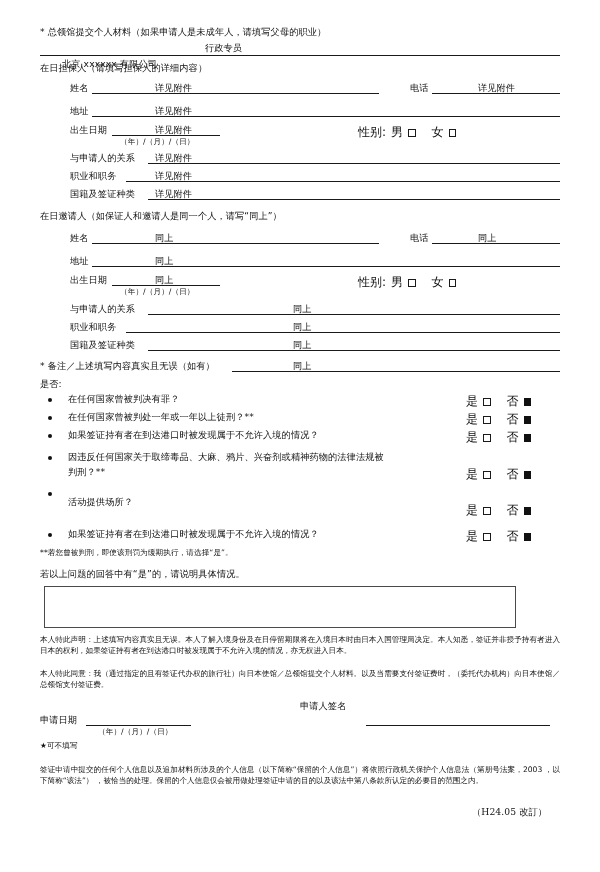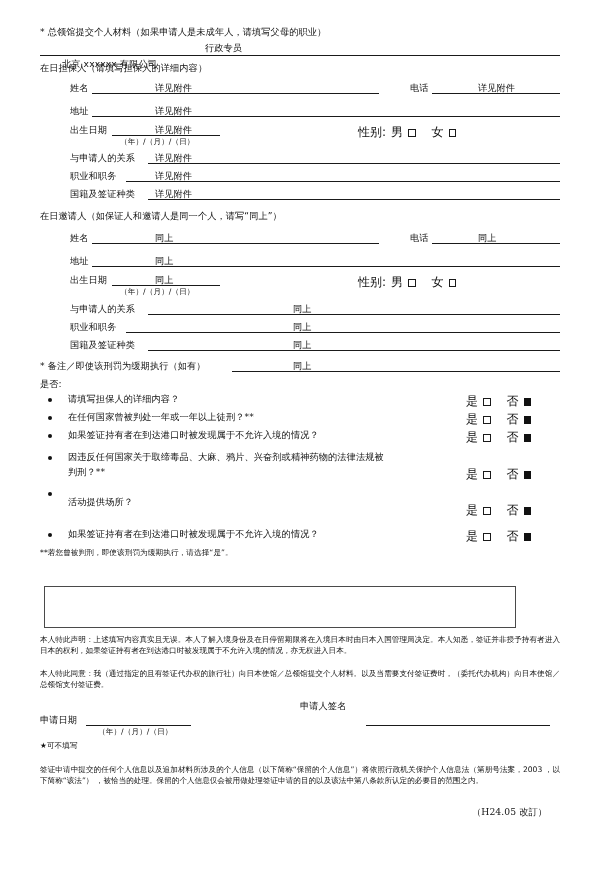--- a/index.html
+++ b/index.html
@@ -159,28 +159,28 @@
   <div class="rule" style="left:148px; top:314px; width:412px;"></div>
 
   <div class="ln" style="left:70px; top:321px;">职业和职务</div>
   <div class="ln" style="left:293px; top:321px;">同上</div>
   <div class="rule" style="left:126px; top:332px; width:434px;"></div>
 
   <div class="ln" style="left:70px; top:339px;">国籍及签证种类</div>
   <div class="ln" style="left:293px; top:339px;">同上</div>
   <div class="rule" style="left:148px; top:350px; width:412px;"></div>
 
-  <div class="ln" style="left:40px; top:360px;">* 备注／即使该刑罚为缓期执行（如有）</div>
+  <div class="ln" style="left:40px; top:360px;">* 备注／上述填写内容真实且无误（如有）</div>
   <div class="ln" style="left:293px; top:360px;">同上</div>
   <div class="rule" style="left:232px; top:371px; width:328px;"></div>
 
   <div class="ln" style="left:40px; top:378px;">是否:</div>
 
   <div class="bullet" style="left:48px; top:398px;"></div>
-  <div class="ln" style="left:68px; top:393px;">请填写担保人的详细内容？</div>
+  <div class="ln" style="left:68px; top:393px;">在任何国家曾被判决有罪？</div>
   <div class="yn" style="left:466px; top:393px;">
     <span>是</span><span class="gap"></span><span class="cb"></span><span class="gap2"></span><span>否</span><span class="gap"></span><span class="cb checked"></span>
   </div>
 
   <div class="bullet" style="left:48px; top:416px;"></div>
   <div class="ln" style="left:68px; top:411px;">在任何国家曾被判处一年或一年以上徒刑？**</div>
   <div class="yn" style="left:466px; top:411px;">
     <span>是</span><span class="gap"></span><span class="cb"></span><span class="gap2"></span><span>否</span><span class="gap"></span><span class="cb checked"></span>
   </div>
 
@@ -204,20 +204,21 @@
   </div>
 
   <div class="bullet" style="left:48px; top:533px;"></div>
   <div class="ln" style="left:68px; top:528px;">如果签证持有者在到达港口时被发现属于不允许入境的情况？</div>
   <div class="yn" style="left:466px; top:528px;">
     <span>是</span><span class="gap"></span><span class="cb"></span><span class="gap2"></span><span>否</span><span class="gap"></span><span class="cb checked"></span>
   </div>
 
   <div class="ln small" style="left:40px; top:548px;">**若您曾被判刑，即使该刑罚为缓期执行，请选择“是”。</div>
 
+  <div class="ln" style="left:40px; top:568px;">若以上问题的回答中有“是”的，请说明具体情况。</div>
 
   <div class="answerbox" style="left:44px; top:586px; width:472px; height:42px;">
     <div class="ln" style="left:6px; top:4px; position:relative; white-space:normal;"></div>
   </div>
 
   <div class="para" style="left:40px; top:634px; width:520px;">本人特此声明：上述填写内容真实且无误。本人了解入境身份及在日停留期限将在入境日本时由日本入国管理局决定。本人知悉，签证并非授予持有者进入日本的权利，如果签证持有者在到达港口时被发现属于不允许入境的情况，亦无权进入日本。</div>
   <div class="para" style="left:40px; top:668px; width:520px;">本人特此同意：我（通过指定的且有签证代办权的旅行社）向日本使馆／总领馆提交个人材料。以及当需要支付签证费时，（委托代办机构）向日本使馆／总领馆支付签证费。</div>
 
   <div class="ln" style="left:40px; top:714px;">申请日期</div>
   <div class="ln" style="left:92px; top:714px;"></div>

